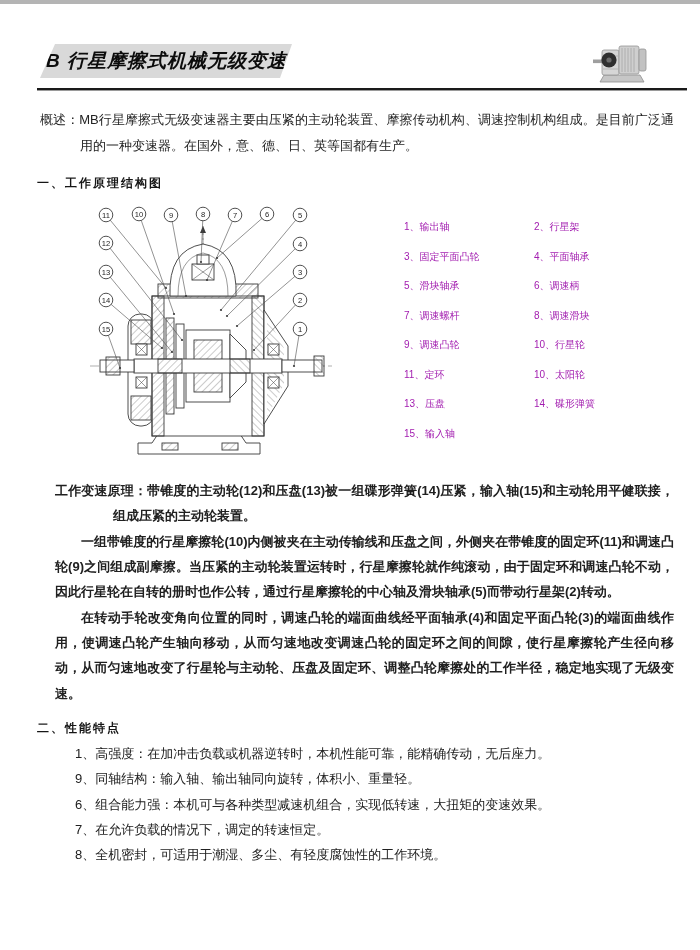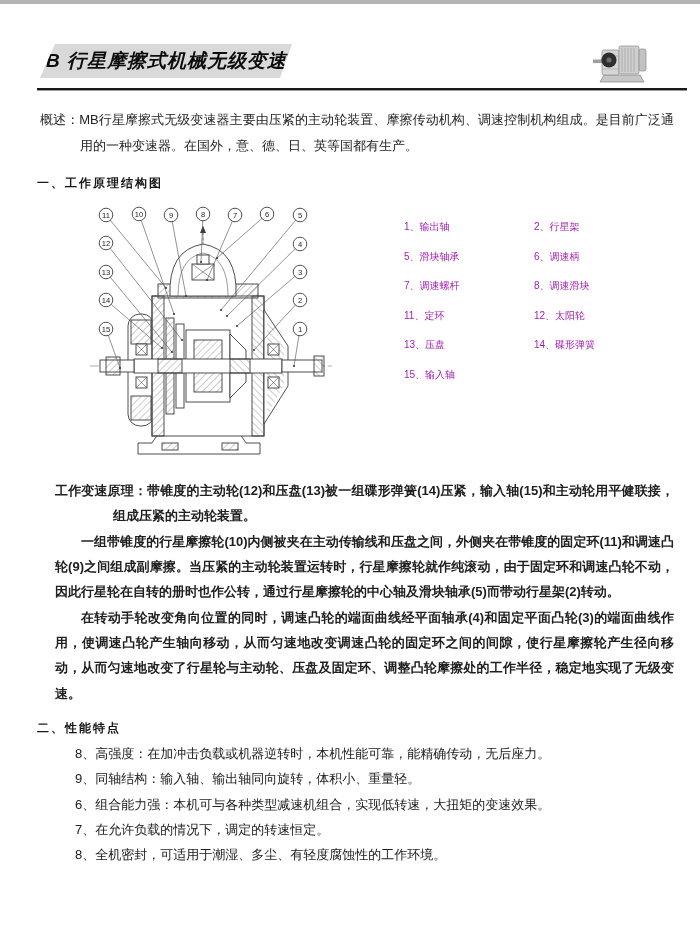--- a/index.html
+++ b/index.html
@@ -269,30 +269,38 @@
         </g>
     </svg>
   </div>
 
   <div class="parts">
     <div class="parts-row">
       <span class="parts-cell-a">1、输出轴</span>
       <span class="parts-cell-b">2、行星架</span>
     </div>
     <div class="parts-row">
+      <span class="parts-cell-a">3、固定平面凸轮</span>
+      <span class="parts-cell-b">4、平面轴承</span>
+    </div>
+    <div class="parts-row">
       <span class="parts-cell-a">5、滑块轴承</span>
       <span class="parts-cell-b">6、调速柄</span>
     </div>
     <div class="parts-row">
       <span class="parts-cell-a">7、调速螺杆</span>
       <span class="parts-cell-b">8、调速滑块</span>
     </div>
     <div class="parts-row">
+      <span class="parts-cell-a">9、调速凸轮</span>
+      <span class="parts-cell-b">10、行星轮</span>
+    </div>
+    <div class="parts-row">
       <span class="parts-cell-a">11、定环</span>
-      <span class="parts-cell-b">12、太阳轮</span>
+      <span class="parts-cell-b">10、太阳轮</span>
     </div>
     <div class="parts-row">
       <span class="parts-cell-a">13、压盘</span>
       <span class="parts-cell-b">14、碟形弹簧</span>
     </div>
     <div class="parts-row">
       <span class="parts-cell-a">15、输入轴</span>
       <span class="parts-cell-b"></span>
     </div>
   </div>
@@ -302,18 +310,18 @@
   <p class="p-first">
     <span>工作变速原理：</span><span>带锥度的主动轮(12)和压盘(13)被一组碟形弹簧(14)压紧，输入轴(15)和主动轮用平健联接，组成压紧的主动轮装置。</span>
   </p>
   <p class="p-indent">一组带锥度的行星摩擦轮(10)内侧被夹在主动传输线和压盘之间，外侧夹在带锥度的固定环(11)和调速凸轮(9)之间组成副摩擦。当压紧的主动轮装置运转时，行星摩擦轮就作纯滚动，由于固定环和调速凸轮不动，因此行星轮在自转的册时也作公转，通过行星摩擦轮的中心轴及滑块轴承(5)而带动行星架(2)转动。</p>
   <p class="p-indent">在转动手轮改变角向位置的同时，调速凸轮的端面曲线经平面轴承(4)和固定平面凸轮(3)的端面曲线作用，使调速凸轮产生轴向移动，从而匀速地改变调速凸轮的固定环之间的间隙，使行星摩擦轮产生径向移动，从而匀速地改变了行星轮与主动轮、压盘及固定环、调整凸轮摩擦处的工作半径，稳定地实现了无级变速。</p>
 </div>
 
 <div class="sec-heading">二、性能特点</div>
 
 <div class="features">
-  <p>8、高强度：在加冲击负载或机器逆转时，本机性能可靠，能精确传动，无后座力。</p>
+  <p>1、高强度：在加冲击负载或机器逆转时，本机性能可靠，能精确传动，无后座力。</p>
   <p>9、同轴结构：输入轴、输出轴同向旋转，体积小、重量轻。</p>
   <p>6、组合能力强：本机可与各种类型减速机组合，实现低转速，大扭矩的变速效果。</p>
   <p>7、在允许负载的情况下，调定的转速恒定。</p>
   <p>8、全机密封，可适用于潮湿、多尘、有轻度腐蚀性的工作环境。</p>
 </div>
 
 </body></html>

